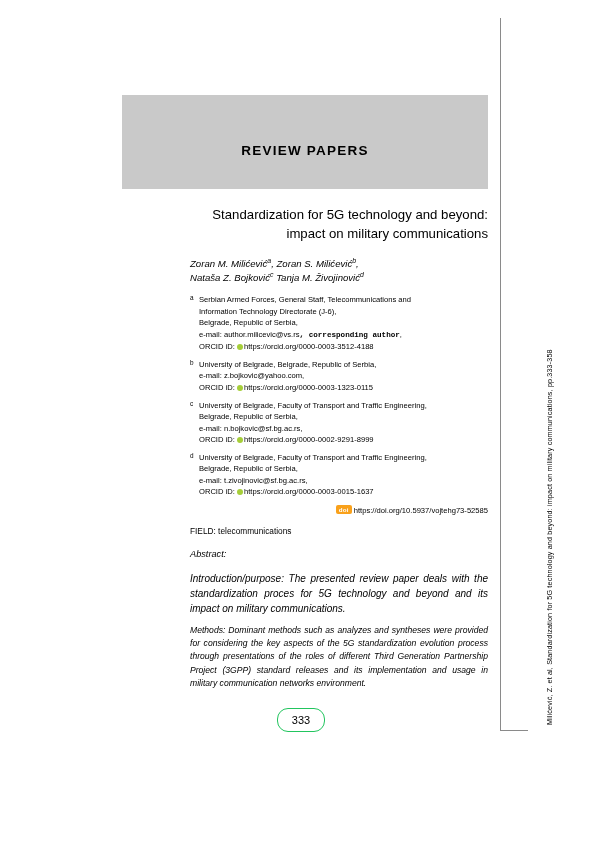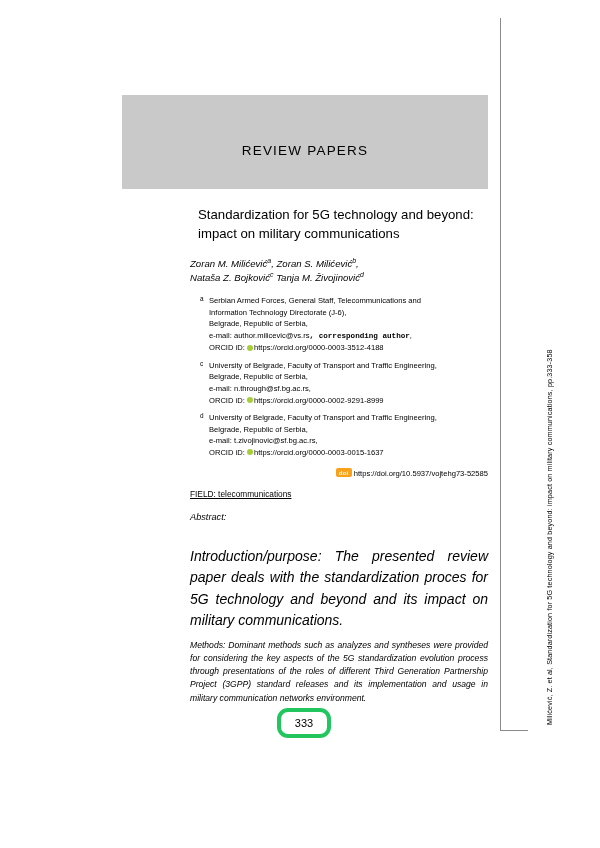--- a/index.html
+++ b/index.html
@@ -58,20 +58,21 @@
   }
 
   
   .review-banner {
     position: absolute;
     left: 122px;
     top: 95px;
     width: 366px;
     height: 94px;
     background: #c9c9c9;
+    font-weight: bold;
   }
   .review-banner-text {
     position: absolute;
     left: 0; right: 0;
     top: 48px;
     text-align: center;
     font-size: 13.5px;
     letter-spacing: 0.09em;
     color: #000;
   }
@@ -80,35 +81,36 @@
   .column {
     position: absolute;
     left: 190px;
     top: 206px;
     width: 298px;
   }
 
   .article-title {
     font-size: 13.2px;
     line-height: 1.42;
-    margin: 0 0 14px 8px;
+    margin: 0 0 14px 0;
     font-weight: normal;
     color: #000;
+    text-align: right;
   }
 
   .authors {
     font-size: 9.6px;
     font-style: italic;
     line-height: 1.45;
     margin-bottom: 9px;
   }
   sup { font-size: 0.72em; vertical-align: super; line-height: 0; }
 
   .affil-list {
-    margin: 10px;
+    margin: 0;
     padding: 0;
     list-style: none;
   }
   .affil {
     position: relative;
     font-size: 7.6px;
     line-height: 1.52;
     margin-bottom: 6px;
     padding-left: 9px;
   }
@@ -176,53 +178,59 @@
 
       <li class="affil">
         <span class="marker">a</span>
         <span>Serbian Armed Forces, General Staff, Telecommunications and</span><br>
         <span>Information Technology Directorate (J-6),</span><br>
         <span>Belgrade, Republic of Serbia,</span><br>
         <span>e-mail: </span><span>author.milicevic@vs.rs</span><span class="bold">, corresponding author</span><span>,</span><br>
         <span>ORCID iD: </span><span class="orcid-dot"></span><span>https://orcid.org/0000-0003-3512-4188</span>
       </li>
 
+      <li class="affil">
+        <span class="marker">b</span>
+        <span>University of Belgrade, Belgrade, Republic of Serbia,</span><br>
+        <span>e-mail: </span><span>z.bojkovic@yahoo.com,</span><br>
+        <span>ORCID iD: </span><span class="orcid-dot"></span><span>https://orcid.org/0000-0003-1323-0115</span>
+      </li>
 
       <li class="affil">
         <span class="marker">c</span>
         <span>University of Belgrade, Faculty of Transport and Traffic Engineering,</span><br>
         <span>Belgrade, Republic of Serbia,</span><br>
-        <span>e-mail: </span><span>n.through@sf.bg.ac.rs,</span><br>
+        <span>e-mail: </span><span>n.bojkovic@sf.bg.ac.rs,</span><br>
         <span>ORCID iD: </span><span class="orcid-dot"></span><span>https://orcid.org/0000-0002-9291-8999</span>
       </li>
 
       <li class="affil">
         <span class="marker">d</span>
         <span>University of Belgrade, Faculty of Transport and Traffic Engineering,</span><br>
         <span>Belgrade, Republic of Serbia,</span><br>
         <span>e-mail: </span><span>t.zivojinovic@sf.bg.ac.rs,</span><br>
         <span>ORCID iD: </span><span class="orcid-dot"></span><span>https://orcid.org/0000-0003-0015-1637</span>
       </li>
 
     </ul>
 
     <div class="doi-line">
       <span class="doi-badge">doi</span><span>https://doi.org/10.5937/vojtehg73-52585</span>
     </div>
 
-    <div style="font-size:8.3px; line-height:1.45; margin-bottom:12px;text-decoration:underline;">
+    <div style="font-size:8.3px; line-height:1.45; margin-bottom:12px;">
       <div>FIELD: telecommunications</div>
     </div>
 
-    <div style="font-size:9.2px; font-style:italic; margin-bottom:24px;">Abstract:</div>
-
-    <div style="font-size:14px; font-style:italic; line-height:1.52; text-align:justify; margin-bottom:8px;">Introduction/purpose: The presented review paper deals with the standardization proces for 5G technology and beyond and its impact on military communications.</div>
+    <div style="font-size:9.2px; font-style:italic; margin-bottom:12px;">Abstract:</div>
+
+    <div style="font-size:10px; font-style:italic; line-height:1.52; text-align:justify; margin-bottom:8px;">Introduction/purpose: The presented review paper deals with the standardization proces for 5G technology and beyond and its impact on military communications.</div>
 
     <div style="font-size:8.6px; font-style:italic; line-height:1.52; text-align:justify; margin-bottom:8px;">Methods: Dominant methods such as analyzes and syntheses were provided for considering the key aspects of the 5G standardization evolution process through presentations of the roles of different Third Generation Partnership Project (3GPP) standard releases and its implementation and usage in military communication networks environment.</div>
 
 
   </div>
 
-  <div style="position:absolute; left:277px; top:708px; width:46px; height:22px; border:4px solid #22c55e; border-radius:11px; display:flex; align-items:center; justify-content:center; font-size:11px;">
+  <div style="position:absolute; left:277px; top:708px; width:46px; height:22px; border:1px solid #22c55e; border-radius:11px; display:flex; align-items:center; justify-content:center; font-size:11px;">
     <span>333</span>
   </div>
 
 </div>
 
 </body></html>

